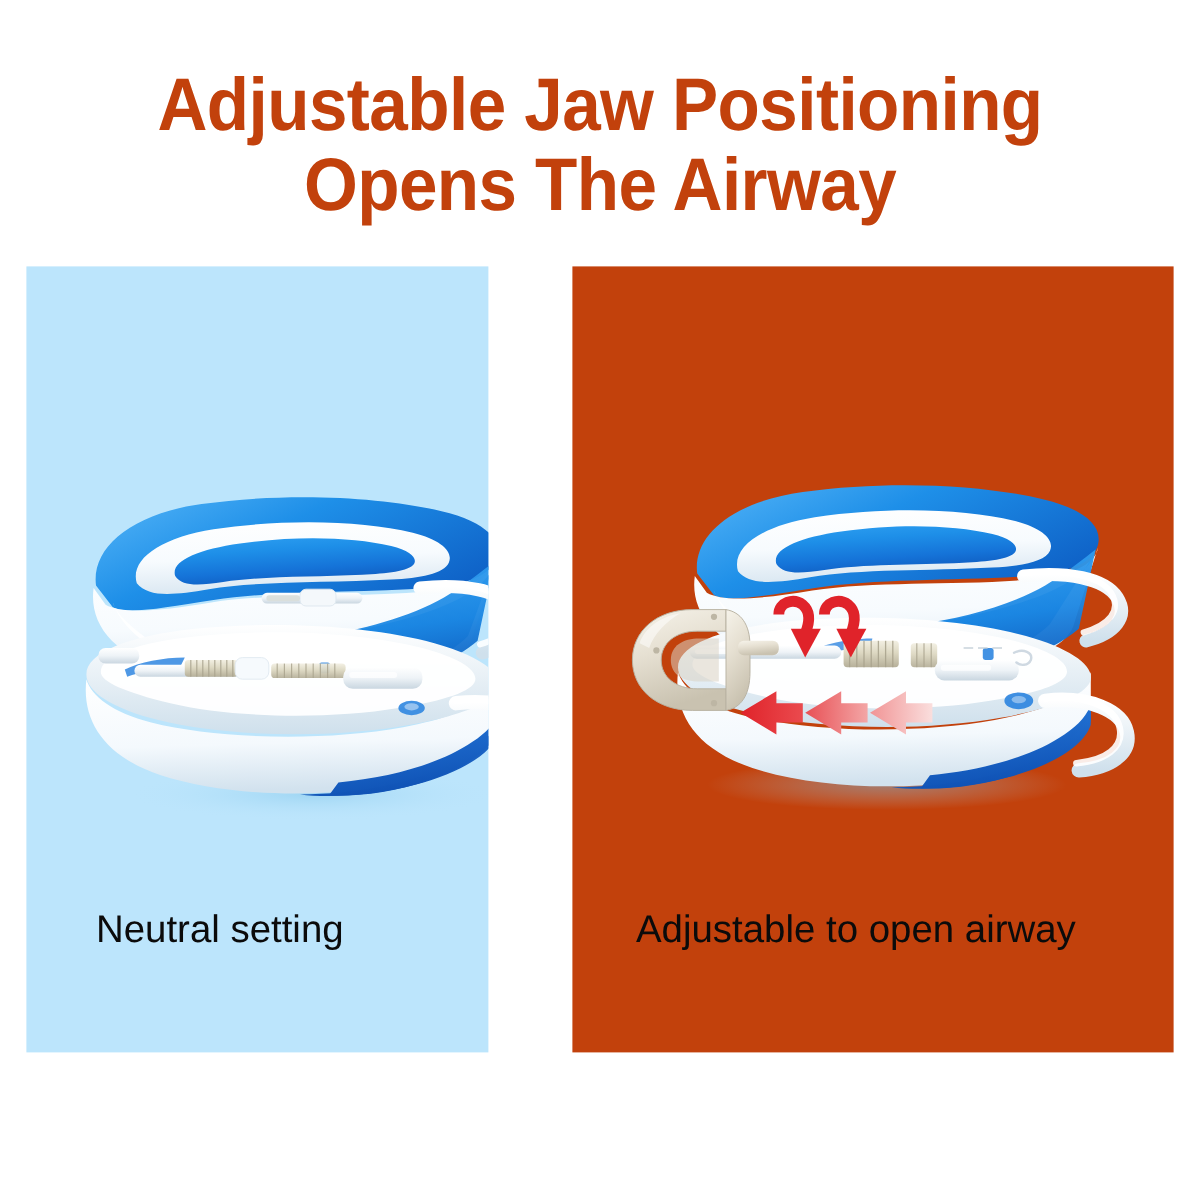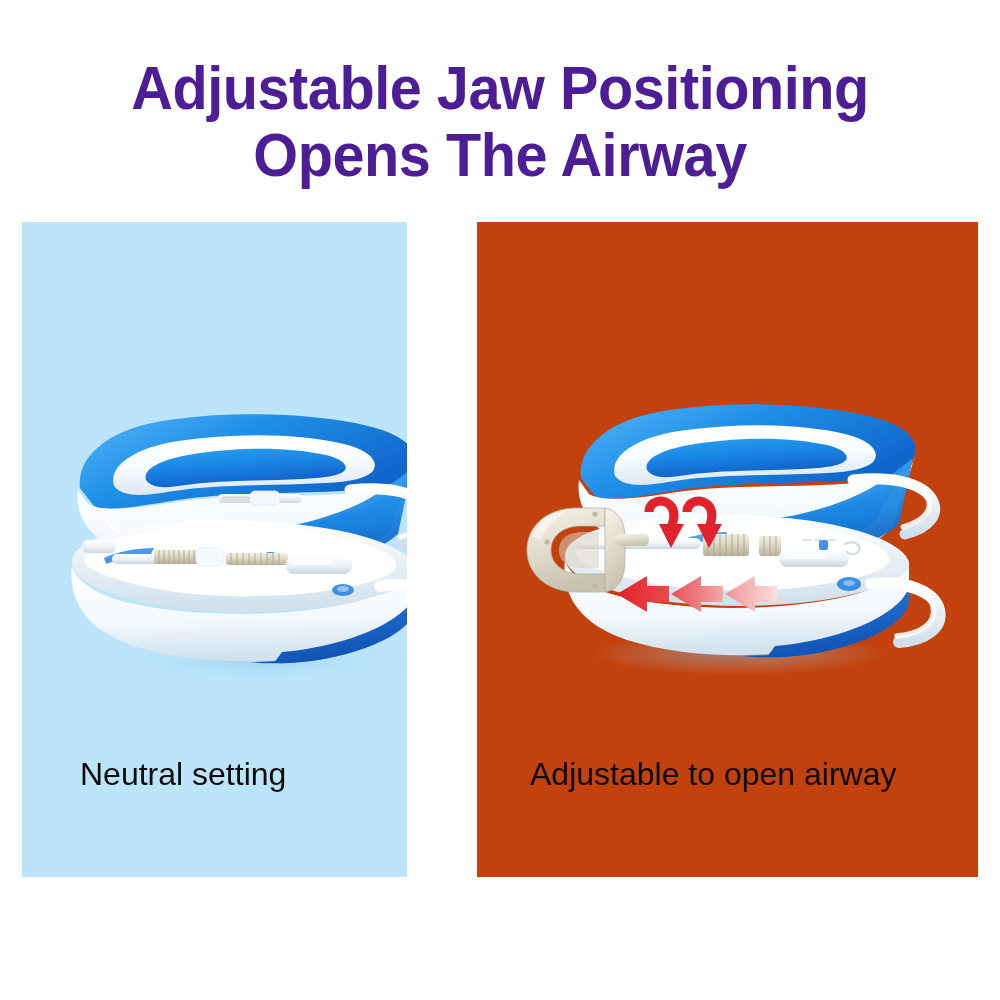--- a/index.html
+++ b/index.html
@@ -65,21 +65,21 @@
   .device svg{display:block;width:100%;height:100%;overflow:visible;}
 
   
   .arrows-layer{position:absolute;left:0;top:0;width:420px;height:320px;pointer-events:none;}
 </style>
 </head>
 <body>
 
 <div id="stage">
 
-  <div class="title-block" style="color: #4c1d95;">
+  <div class="title-block" style="color: #c2410c;">
     <span class="title-line l1">Adjustable Jaw Positioning</span>
     <span class="title-line l2">Opens The Airway</span>
   </div>
 
   <div class="panel" id="panel-left" style="background: rgb(188, 229, 252);">
 
     <div class="device" id="device-left">
       <svg viewBox="0 0 420 320" xmlns="http://www.w3.org/2000/svg" aria-hidden="true">
         <defs>
 

